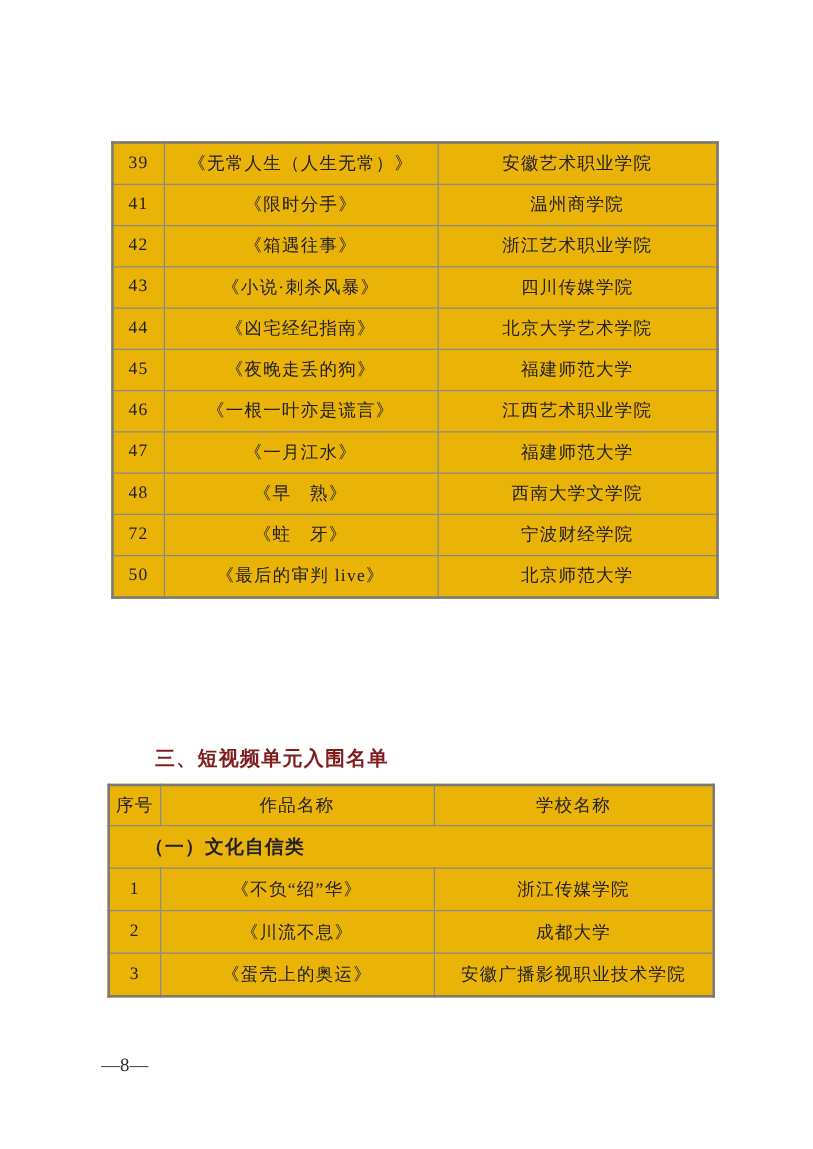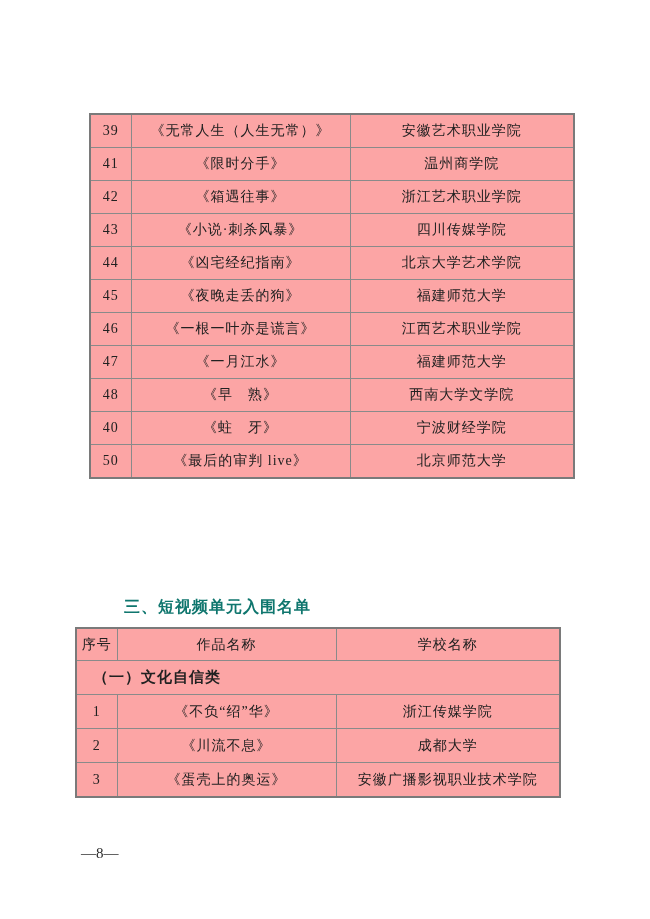--- a/index.html
+++ b/index.html
@@ -12,21 +12,21 @@
     width: 650px;
     height: 919px;
     background: #ffffff;
     font-family: "Liberation Serif", "DejaVu Serif", serif;
     color: #212121;
     overflow: hidden;
   }
   table.tbl {
     border-collapse: collapse;
     table-layout: fixed;
-    background: #fca5a5;
+    background: #eab308;
   }
   table.tbl td, table.tbl th {
     border: 1px solid #8a8a8a;
     text-align: center;
     vertical-align: middle;
     font-size: 14px;
     font-weight: normal;
     letter-spacing: 1px;
     padding: 0 4px;
     overflow: hidden;
@@ -41,47 +41,47 @@
   .tbl1 {
     position: absolute;
     top: 113px;
     left: 89px;
     width: 484px;
   }
   .tbl1 td { height: 32px; }
   .tbl2 {
     position: absolute;
     top: 627px;
-    left: 75px;
+    left: 86px;
     width: 484px;
   }
   .tbl2 th {
     height: 31px;
     font-weight: bold;
     font-size: 15px;
   }
   .tbl2 td { height: 33px; }
   .tbl2 td.category-cell {
     text-align: left;
-    padding-left: 16px;
+    padding-left: 28px;
     font-weight: bold;
     font-size: 15px;
   }
   .num-cell {
     letter-spacing: 0;
     font-size: 14px;
   }
   .section-heading {
     position: absolute;
     top: 597px;
     left: 124px;
     font-size: 16px;
     font-weight: bold;
     letter-spacing: 1px;
-    color: #0f766e;
+    color: #7f1d1d;
   }
   .page-number {
     position: absolute;
     top: 845px;
     left: 81px;
     font-size: 15px;
     letter-spacing: 0;
     color: #2b2b2b;
   }
 </style>
@@ -136,21 +136,21 @@
           <td class="num-cell">47</td>
           <td>《一月江水》</td>
           <td>福建师范大学</td>
         </tr>
         <tr>
           <td class="num-cell">48</td>
           <td>《早　熟》</td>
           <td>西南大学文学院</td>
         </tr>
         <tr>
-          <td class="num-cell">40</td>
+          <td class="num-cell">72</td>
           <td>《蛀　牙》</td>
           <td>宁波财经学院</td>
         </tr>
         <tr>
           <td class="num-cell">50</td>
           <td>《最后的审判 live》</td>
           <td>北京师范大学</td>
         </tr>
       </tbody>
   </table>

